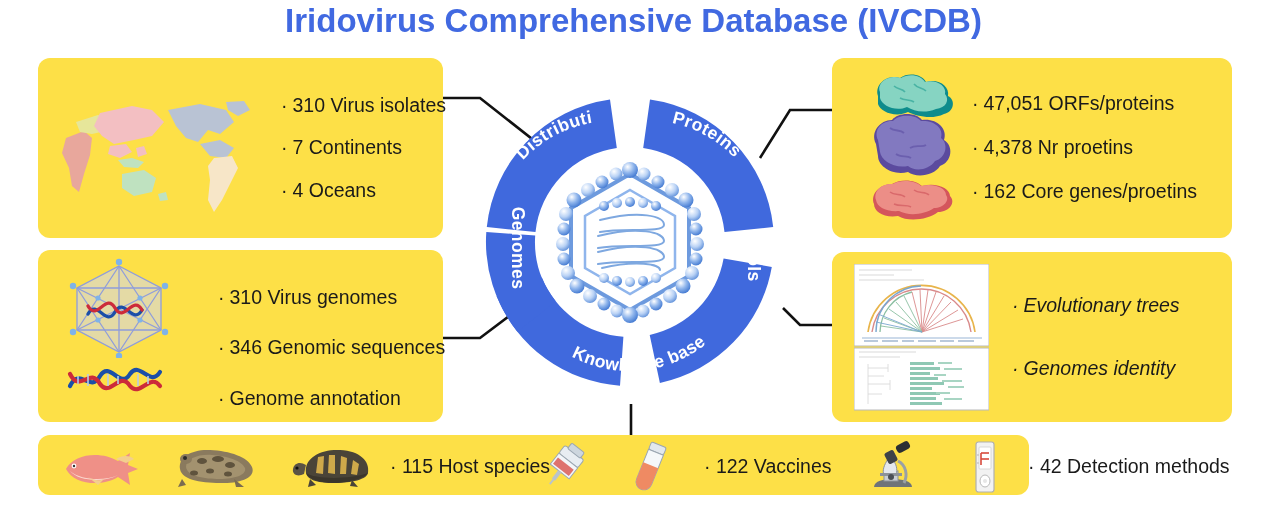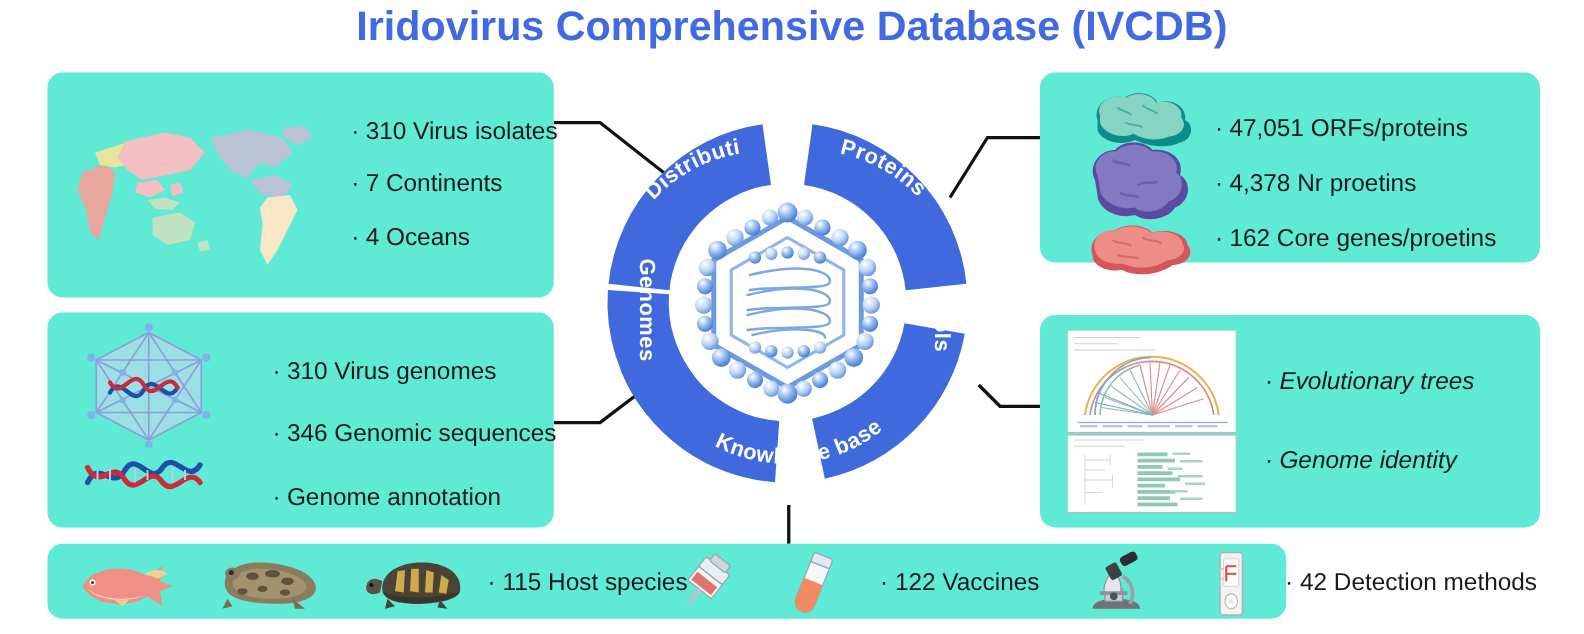--- a/index.html
+++ b/index.html
@@ -19,27 +19,27 @@
     text-align:center;
     font-size:33px;font-weight:bold;
     color:#4169e1;
     letter-spacing:0px;
     white-space:nowrap;
   }
 
   
   .panel{
     position:absolute;
-    background:#5eead4;
+    background:#fde047;
     border-radius:12px;
     box-sizing:border-box;
   }
   #panel-distribution{left:38px;top:58px;width:405px;height:180px;}
   #panel-genomes{left:38px;top:250px;width:405px;height:172px;}
-  #panel-proteins{left:832px;top:58px;width:400px;height:152px;}
+  #panel-proteins{left:832px;top:58px;width:400px;height:180px;}
   #panel-tools{left:832px;top:252px;width:400px;height:170px;}
   #panel-bottom{left:38px;top:435px;width:991px;height:60px;}
 
   .bullet-list{position:absolute;}
   .bullet{
     font-size:19.5px;color:#1a1a1a;white-space:nowrap;
     line-height:1;
   }
   .bullet .dot{margin-right:5px;}
 
@@ -420,21 +420,21 @@
         <rect x="94" y="122" width="16" height="2"></rect>
           <rect x="82" y="128" width="14" height="2"></rect>
         <rect x="90" y="134" width="18" height="2"></rect>
       </g>
     </svg>
     <div class="bullet-list">
       <div class="bullet">
         <span class="dot">·</span><span>Evolutionary trees</span>
       </div>
       <div class="bullet">
-        <span class="dot">·</span><span>Genome identity</span>
+        <span class="dot">·</span><span>Genomes identity</span>
       </div>
     </div>
   </div>
 
   <div class="panel" id="panel-bottom">
 
     <svg class="icon" style="position:absolute;left:22px;top:10px;" width="85" height="42" viewBox="0 0 85 42">
       <path d="M6,24 C14,8 42,6 58,16 L70,8 L68,20 L78,24 L68,28 L70,40 L58,32 C42,42 14,40 6,24 Z" fill="#ef9087"></path>
       <path d="M10,26 C18,36 44,38 58,30 C46,36 22,36 10,26 Z" fill="#fbd9d0"></path>
       <path d="M56,14 C62,10 70,10 74,14 L66,18 Z" fill="#f3cf8e"></path>

